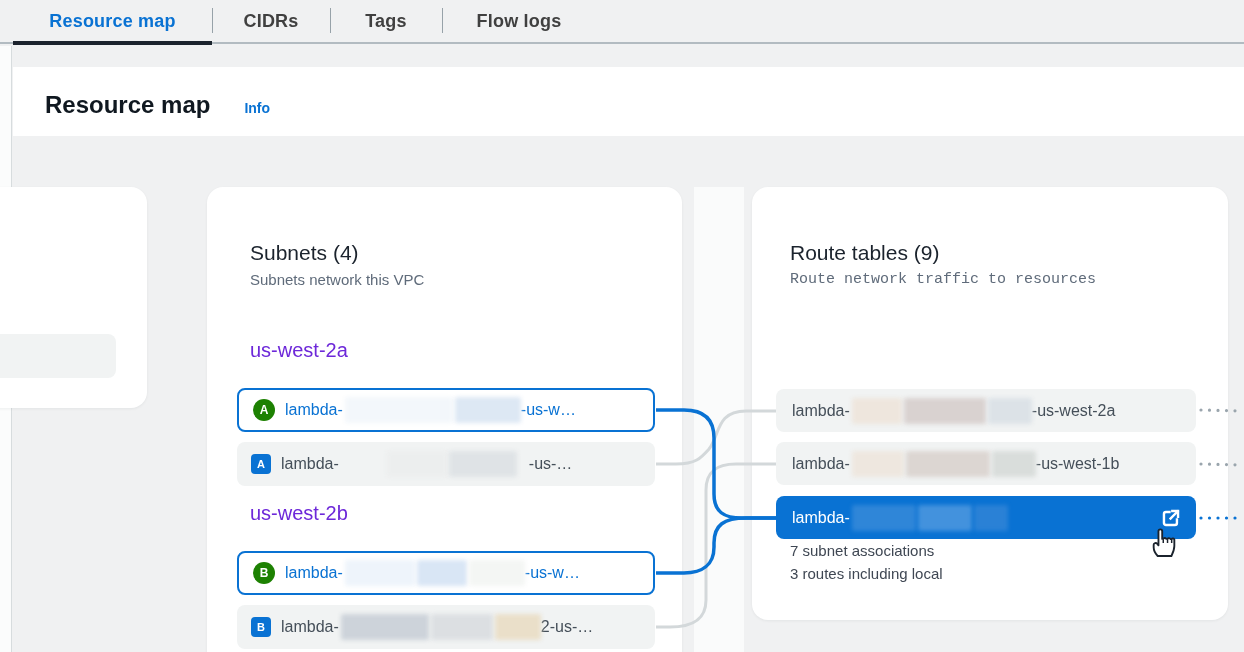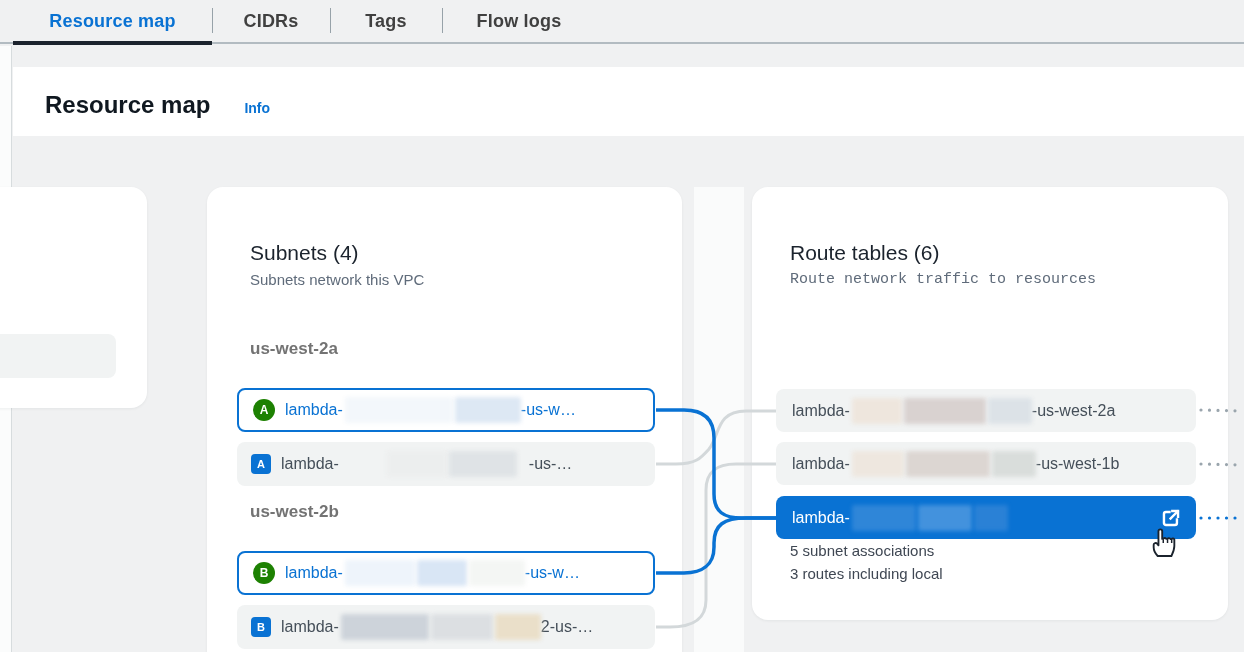--- a/index.html
+++ b/index.html
@@ -47,21 +47,21 @@
   #vpc-card .vpc-row{
     position:absolute;left:0;top:147px;width:142px;height:44px;
     background:#f1f3f3;border-radius:0 8px 8px 0;
   }
   #subnets-card{left:207px;top:187px;width:475px;height:520px;}
   #routes-card{left:752px;top:187px;width:476px;height:433px;}
   .card-title{position:absolute;left:43px;top:34px;font-size:21px;color:#1b232d;margin-top:20px;}
   .card-sub{position:absolute;left:43px;top:84px;font-size:15px;color:#5f6b7a;}
   #routes-card .card-title{left:38px;}
   #routes-card .card-sub{left:38px;font-family:Liberation Mono, monospace;}
-  .az-head{position:absolute;left:43px;font-size:17px;font-weight:700;color:#737373;}
+  .az-head{position:absolute;left:43px;font-size:20px;font-weight:400;color:#6d28d9;}
   
   .srow{
     position:absolute;left:30px;width:418px;height:44px;display:flex;align-items:center;
     border-radius:8px;font-size:16px;box-sizing:border-box;padding:0 10px 0 14px;
     white-space:nowrap;cursor:pointer;
   }
   .srow.selected{background:#ffffff;border:2px solid #0972d3;color:#0972d3;}
   .srow.plain{background:#f1f3f3;color:#454f59;}
   .badge{
     width:22px;height:22px;border-radius:50%;background:#1d8102;color:#fff;
@@ -157,21 +157,21 @@
     <span class="badge square">B</span>
     <span>lambda-</span>
     <span class="bb s4a"></span>
     <span class="bb s4b"></span>
     <span class="bb s4c"></span>
     <span>2-us-…</span>
   </div>
 </div>
 
 <div class="card" id="routes-card">
-  <div class="card-title">Route tables (6)</div>
+  <div class="card-title">Route tables (9)</div>
   <div class="card-sub">Route network traffic to resources</div>
 
 
   <div class="rrow" style="top:202px">
     <span>lambda-</span>
     <span class="bb r2a"></span>
     <span class="bb r2b"></span>
     <span class="bb r2c"></span>
     <span>-us-west-2a</span>
   </div>
@@ -192,21 +192,21 @@
     <span class="ext">
       <svg width="22" height="22" viewBox="0 0 20 20" fill="none" stroke="#ffffff" stroke-width="2.2" stroke-linecap="square">
         <path d="M8.6 4.6 H5.4 A1.8 1.8 0 0 0 3.6 6.4 V14.6 A1.8 1.8 0 0 0 5.4 16.4 H13.6 A1.8 1.8 0 0 0 15.4 14.6 V11.4"></path>
         <path d="M11.2 3.6 H16.4 V8.8"></path>
         <path d="M16 4 L9.6 10.4"></path>
       </svg>
     </span>
   </div>
 
   <div class="details">
-    <div>5 subnet associations</div>
+    <div>7 subnet associations</div>
     <div>3 routes including local</div>
   </div>
 </div>
 
 <svg id="connectors" width="1244" height="652" viewBox="0 0 1244 652">
   <path class="cline-grey" d="M 656 464 H 676 C 696 464 701 458 709 449 C 720 435 716 411 746 411 H 776"></path>
   <path class="cline-grey" d="M 656 627 H 670 C 692 627 706 620 706 600 L 706 490 C 706 472 716 464 736 464 H 776"></path>
   <path class="cline-blue" d="M 656 410 H 684 C 702 410 714 418 714 438 L 714 494 C 714 512 724 518 742 518 H 776"></path>
   <path class="cline-blue" d="M 656 573 H 684 C 702 573 714 565 714 547 L 714 543 C 714 525 724 518 746 518 H 776"></path>
   <line class="dotg" x1="1201" y1="410" x2="1242" y2="411"></line>

